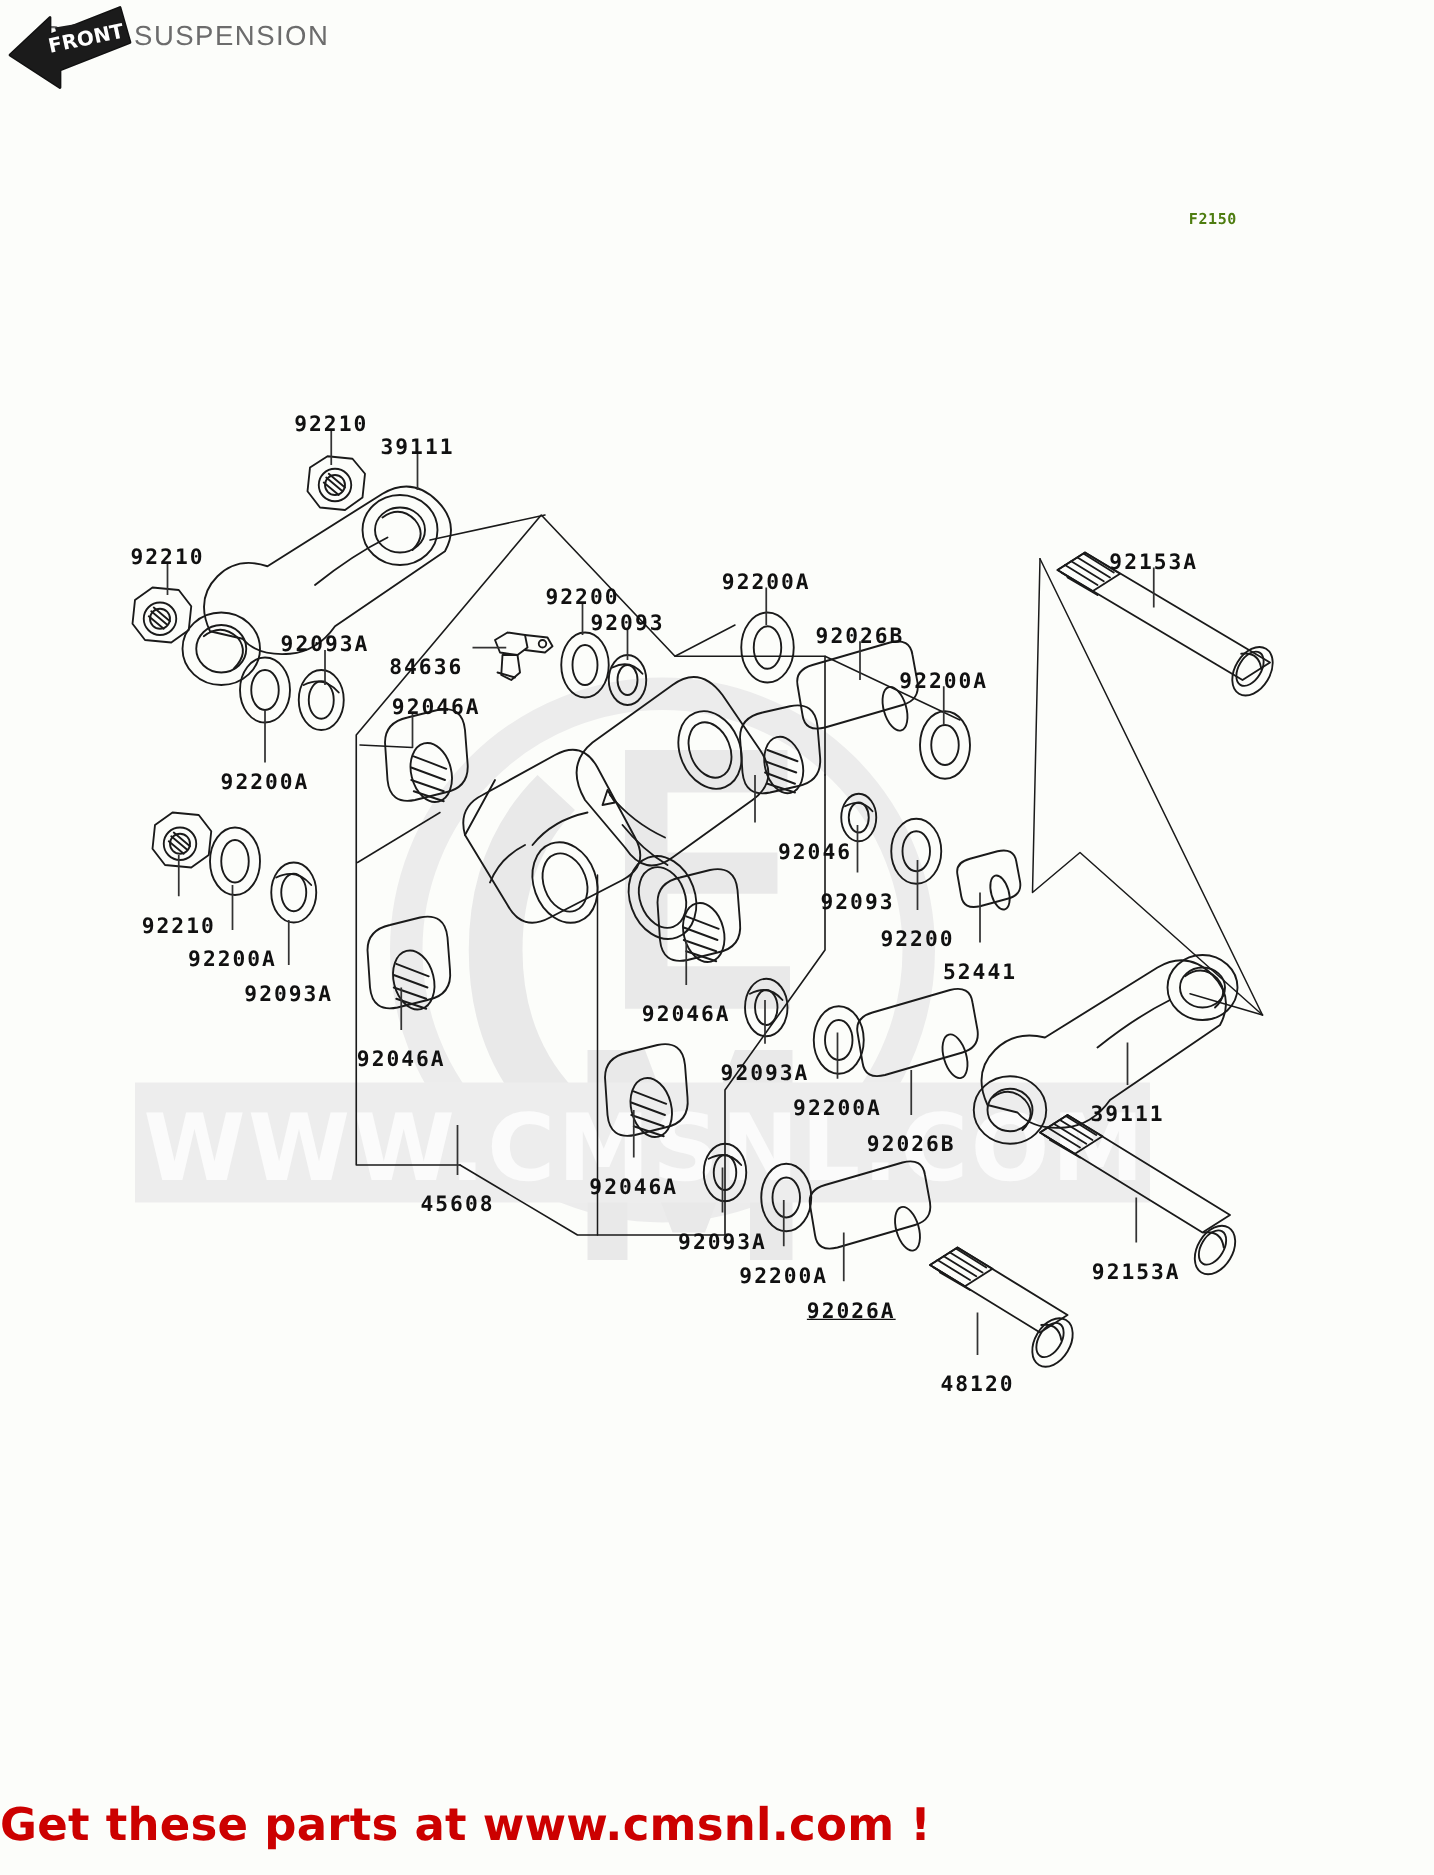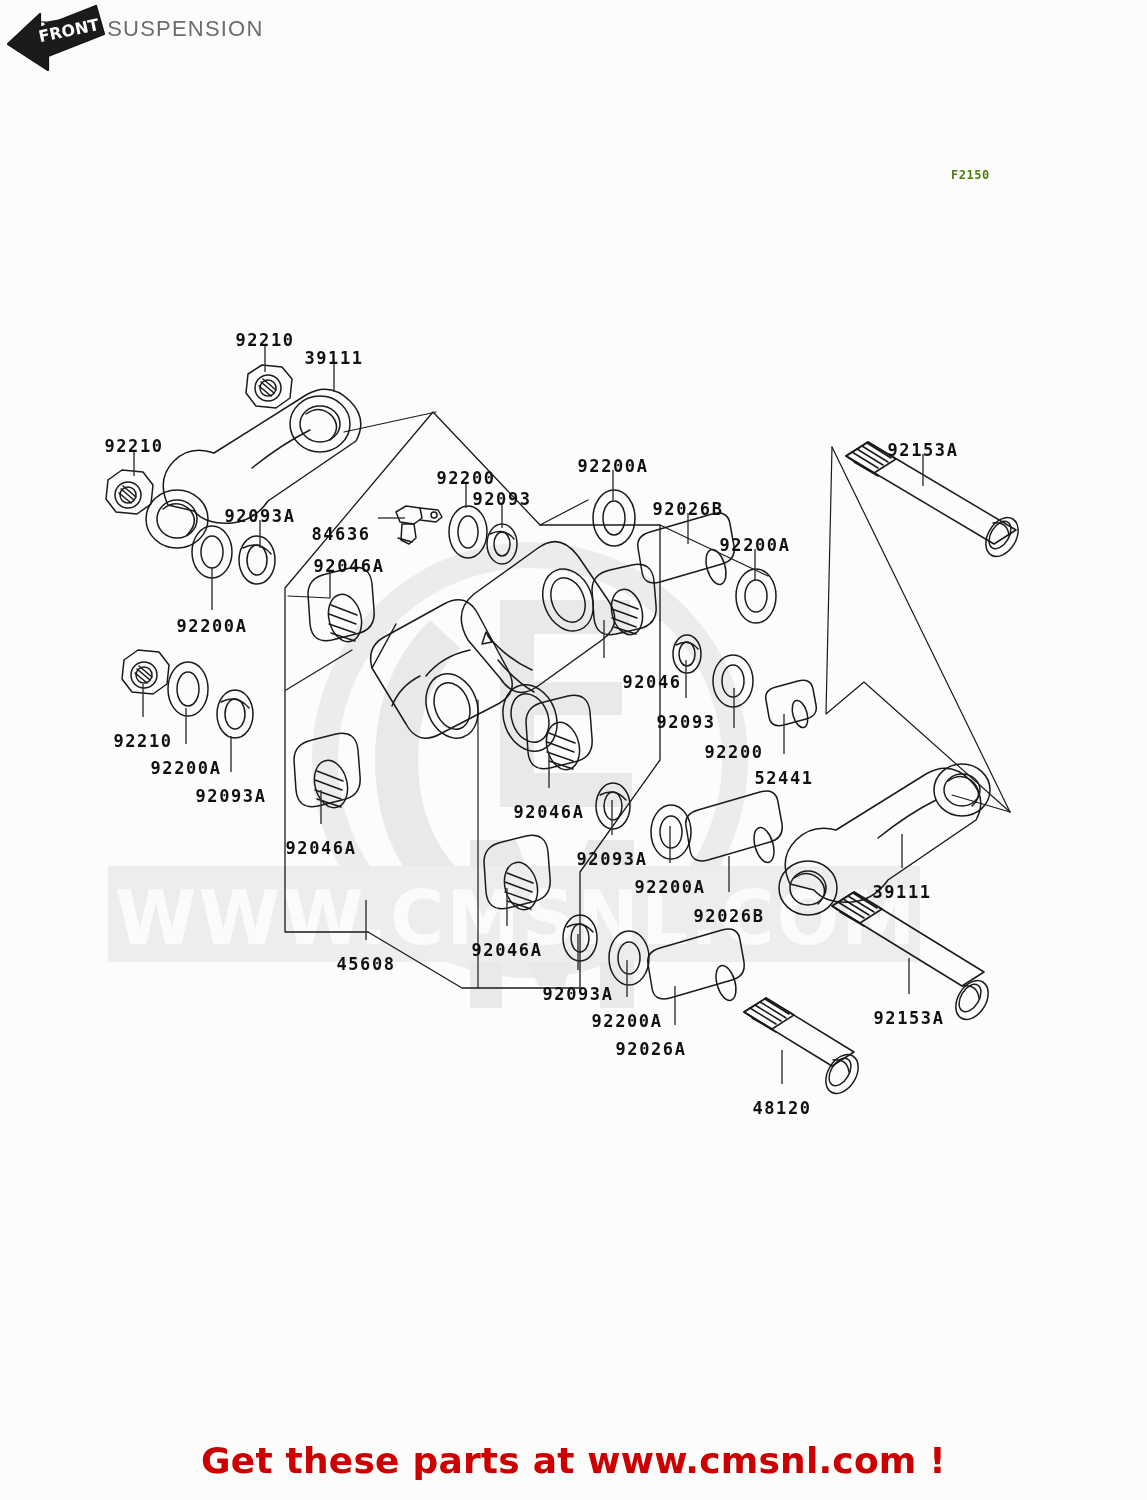--- a/index.html
+++ b/index.html
@@ -14,21 +14,21 @@
     position:absolute;left:34px;top:16px;
     font-size:22px;letter-spacing:1.2px;color:#6c6c6c;
     font-weight:400;white-space:nowrap;
   }
   .fig-code{
     position:absolute;left:951px;top:168px;
     font-size:12px;letter-spacing:0.5px;color:#4d7c0f;font-weight:bold;
     font-family:"DejaVu Sans Mono","Liberation Mono",monospace;
   }
   .footer-note{
-    position:absolute;left:0;top:1440px;width:1147px;text-align:center;
+    position:absolute;left:0;top:1440px;width:1147px;text-align:left;
     font-size:36px;color:#cc0000;font-weight:bold;letter-spacing:0.2px;
     font-family:"DejaVu Sans","Liberation Sans",sans-serif;
   }
 
   
   .diagram{position:absolute;left:0;top:0;width:1147px;height:1430px;}
   .diagram svg{position:absolute;left:0;top:0;}
 
   
   .lbl{
@@ -361,21 +361,21 @@
       <div class="lbl" style="left: 231px; top: 786px;">92093A</div>
       <div class="lbl" style="left: 321px; top: 838px;">92046A</div>
       <div class="lbl" style="left: 549px; top: 802px;">92046A</div>
       <div class="lbl" style="left: 612px; top: 849px;">92093A</div>
       <div class="lbl" style="left: 670px; top: 877px;">92200A</div>
       <div class="lbl" style="left: 729px; top: 906px;">92026B</div>
       <div class="lbl" style="left: 366px; top: 954px;">45608</div>
       <div class="lbl" style="left: 507px; top: 940px;">92046A</div>
       <div class="lbl" style="left: 578px; top: 984px;">92093A</div>
       <div class="lbl" style="left: 627px; top: 1011px;">92200A</div>
-      <div class="lbl" style="left: 651px; top: 1039px;">92026A</div>
+      <div class="lbl" style="left: 681px; top: 1039px; text-decoration: underline;">92026A</div>
       <div class="lbl" style="left: 902px; top: 882px;">39111</div>
       <div class="lbl" style="left: 909px; top: 1008px;">92153A</div>
       <div class="lbl" style="left: 782px; top: 1098px;">48120</div>
     </div>
 
   <svg class="front-badge" viewBox="0 0 110 92">
     <path d="M8 44 L40 14 L40 28 L96 6 L104 34 L48 56 L48 70 Z" fill="#ffffff" stroke="#111" stroke-width="2.2" stroke-linejoin="round"></path>
     <path d="M40 14 L40 28 L96 6 L104 34 L48 56 L48 70 L8 44 Z
              M44 22 L92 14 L98 30 L50 46 Z" fill="#1b1b1b"></path>
     <text x="70" y="36" font-family="'DejaVu Sans','Liberation Sans',sans-serif" font-size="16" font-weight="bold" fill="#ffffff" text-anchor="middle" transform="rotate(-12 70 36)">FRONT</text>

